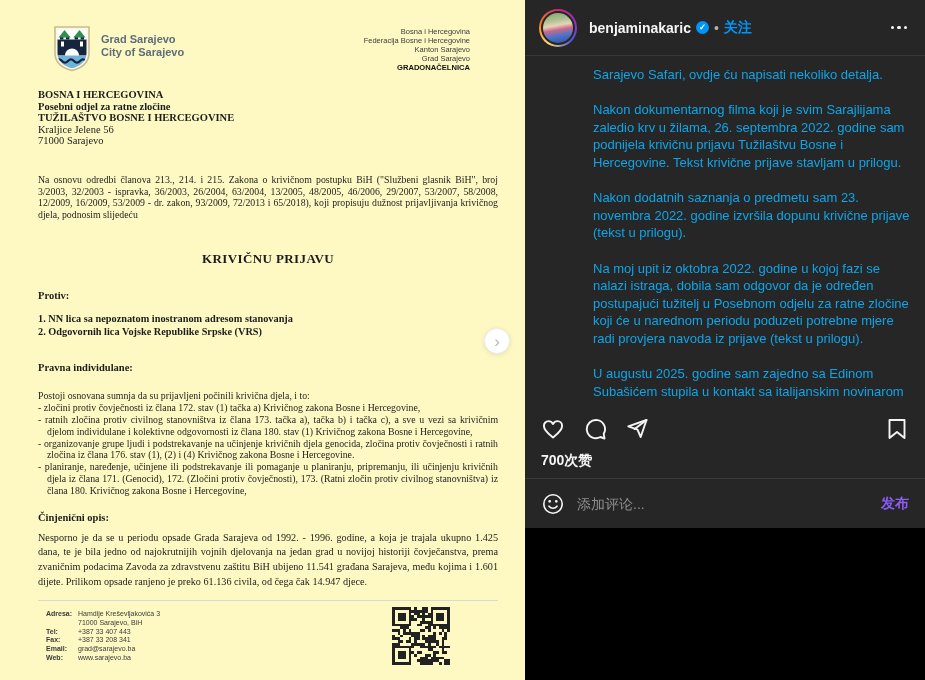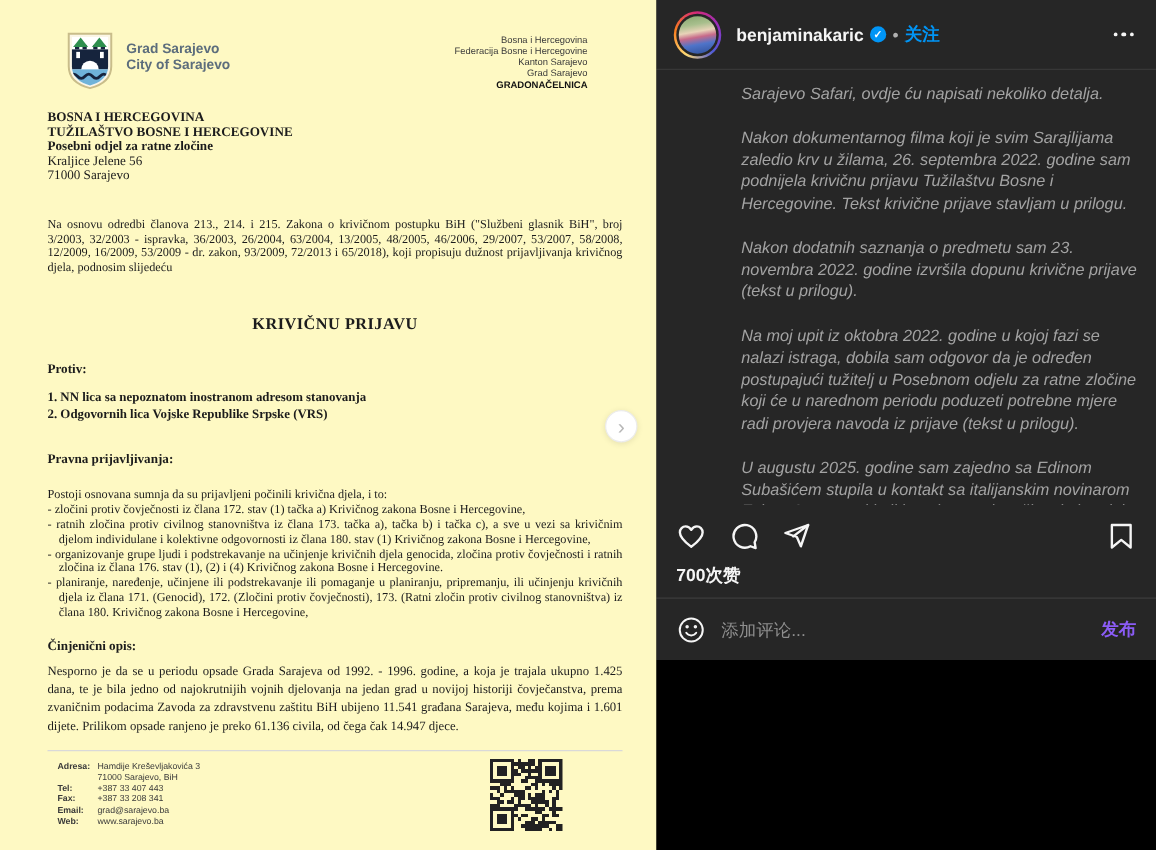--- a/index.html
+++ b/index.html
@@ -52,21 +52,21 @@
                 background:linear-gradient(170deg,#86a56d 0%,#a8bf8d 25%,#e8d3b8 42%,#c76a8a 55%,#4f74c9 72%,#2f4f99 100%); }
   .uname-row { display:flex; align-items:center; margin-left:12px; gap:5px; font-size:14px; }
   .uname { font-weight:700; color:#f5f5f5; cursor:pointer; }
   .badge { width:13px; height:13px; border-radius:50%; background:#0095f6; color:#fff; font-size:8.5px;
            line-height:13px; text-align:center; font-weight:bold; flex:none; }
   .sep-dot { color:#b0b0b0; }
   .follow { color:#0095f6; font-weight:700; cursor:pointer; }
   .more-btn { margin-left:auto; background:none; border:none; cursor:pointer; display:flex; gap:3px; padding:6px 2px; }
   .more-btn i { width:3.5px; height:3.5px; border-radius:50%; background:#f5f5f5; }
 
-  .caption { flex:1; overflow:hidden; padding:10px 12px 0 68px; font-size:13px; line-height:17.6px; color:#a3a3a3;font-style:italic; }
+  .caption { flex:1; overflow:hidden; padding:10px 12px 0 68px; font-size:13px; line-height:17.6px; color:#0ea5e9; }
   .caption p { margin-bottom:17.6px; }
 
   .actions { flex:none; display:flex; align-items:center; padding:13px 16px 5px 16px; gap:18px; }
   .actions svg { width:24px; height:24px; stroke:#f5f5f5; fill:none; stroke-width:1.9; stroke-linecap:round; stroke-linejoin:round; display:block; }
   .act-btn { background:none; border:none; padding:0; cursor:pointer; }
   .act-save { margin-left:auto; }
 
   .meta { flex:none; padding:6px 16px 8px 16px; }
   .likes { font-size:14px; font-weight:700; color:#f5f5f5; cursor:pointer; }
   .time { margin-top:4px; font-size:12px; color:#a8a8a8; }
@@ -120,37 +120,37 @@
             <div>Bosna i Hercegovina</div>
             <div>Federacija Bosne i Hercegovine</div>
             <div>Kanton Sarajevo</div>
             <div>Grad Sarajevo</div>
             <div class="lh-bold">GRADONAČELNICA</div>
           </div>
         </div>
 
         <div class="recipient">
           <div class="r-bold">BOSNA I HERCEGOVINA</div>
+          <div class="r-bold">Posebni odjel za ratne zločine</div>
           <div class="r-bold">TUŽILAŠTVO BOSNE I HERCEGOVINE</div>
-          <div class="r-bold">Posebni odjel za ratne zločine</div>
           <div>Kraljice Jelene 56</div>
           <div>71000 Sarajevo</div>
         </div>
 
         <p class="intro">Na osnovu odredbi članova 213., 214. i 215. Zakona o krivičnom postupku BiH ("Službeni glasnik BiH", broj 3/2003, 32/2003 - ispravka, 36/2003, 26/2004, 63/2004, 13/2005, 48/2005, 46/2006, 29/2007, 53/2007, 58/2008, 12/2009, 16/2009, 53/2009 - dr. zakon, 93/2009, 72/2013 i 65/2018), koji propisuju dužnost prijavljivanja krivičnog djela, podnosim slijedeću</p>
 
         <div class="doc-title">KRIVIČNU PRIJAVU</div>
 
         <div class="protiv-label">Protiv:</div>
         <div class="protiv-items">
           <div>1. NN lica sa nepoznatom inostranom adresom stanovanja</div>
           <div>2. Odgovornih lica Vojske Republike Srpske (VRS)</div>
         </div>
 
-        <div class="kval-label">Pravna prijavljivanja:</div>
+        <div class="kval-label">Pravna individulane:</div>
         <div class="kval-body">
           <div>Postoji osnovana sumnja da su prijavljeni počinili krivična djela, i to:</div>
           <div class="kval-item">- zločini protiv čovječnosti iz člana 172. stav (1) tačka a) Krivičnog zakona Bosne i Hercegovine,</div>
           <div class="kval-item">- ratnih zločina protiv civilnog stanovništva iz člana 173. tačka a), tačka b) i tačka c), a sve u vezi sa krivičnim djelom individulane i kolektivne odgovornosti iz člana 180. stav (1) Krivičnog zakona Bosne i Hercegovine,</div>
           <div class="kval-item">- organizovanje grupe ljudi i podstrekavanje na učinjenje krivičnih djela genocida, zločina protiv čovječnosti i ratnih zločina iz člana 176. stav (1), (2) i (4) Krivičnog zakona Bosne i Hercegovine.</div>
           <div class="kval-item">- planiranje, naređenje, učinjene ili podstrekavanje ili pomaganje u planiranju, pripremanju, ili učinjenju krivičnih djela iz člana 171. (Genocid), 172. (Zločini protiv čovječnosti), 173. (Ratni zločin protiv civilnog stanovništva) iz člana 180. Krivičnog zakona Bosne i Hercegovine,</div>
         </div>
 
         <div class="opis-label">Činjenični opis:</div>
         <p class="opis-text">Nesporno je da se u periodu opsade Grada Sarajeva od 1992. - 1996. godine, a koja je trajala ukupno 1.425 dana, te je bila jedno od najokrutnijih vojnih djelovanja na jedan grad u novijoj historiji čovječanstva, prema zvaničnim podacima Zavoda za zdravstvenu zaštitu BiH ubijeno 11.541 građana Sarajeva, među kojima i 1.601 dijete. Prilikom opsade ranjeno je preko 61.136 civila, od čega čak 14.947 djece.</p>

